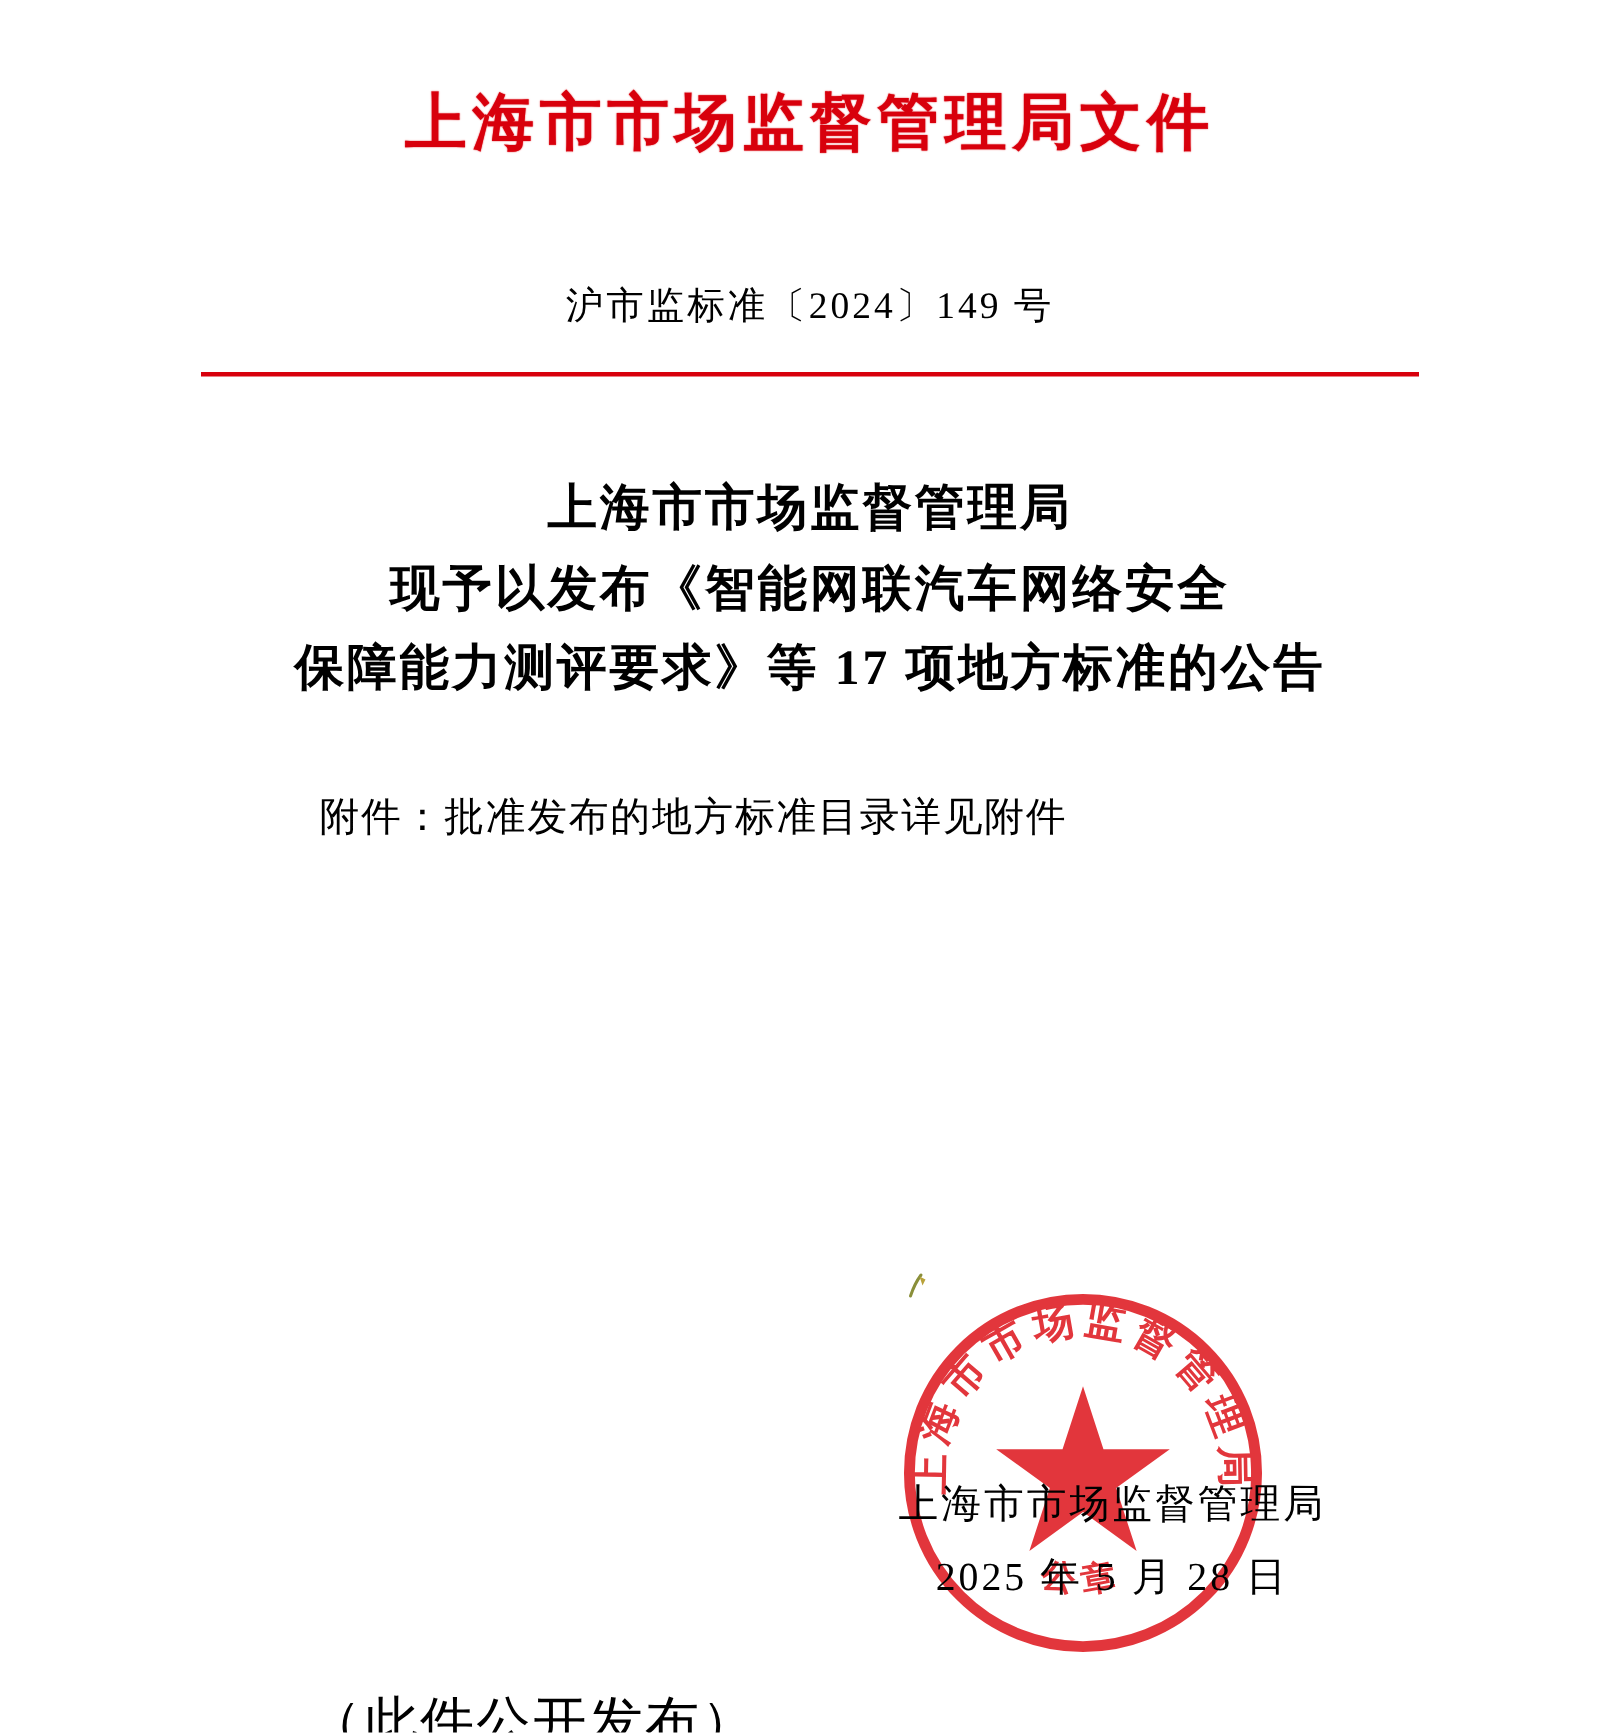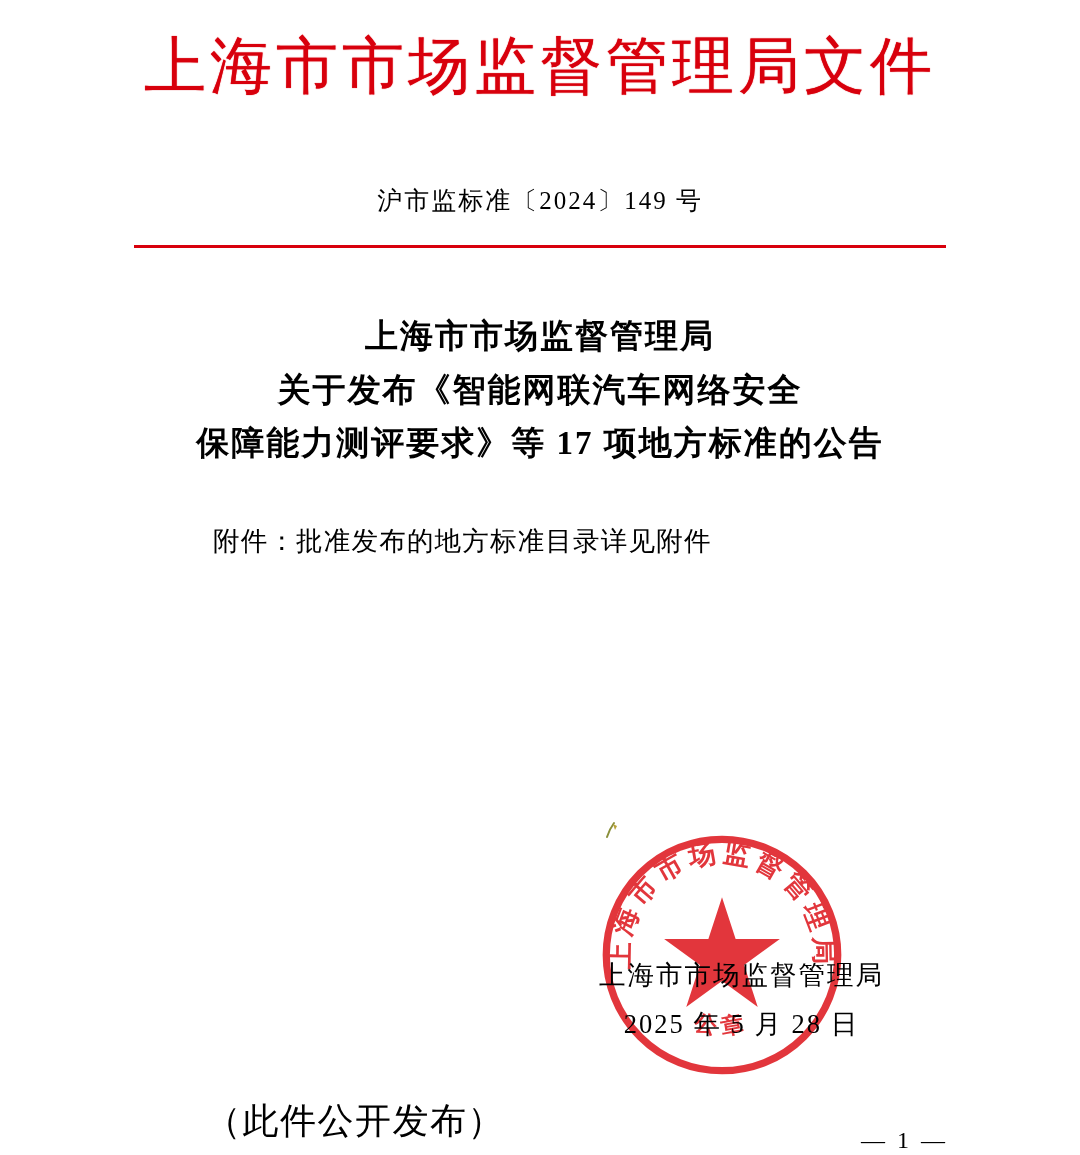--- a/index.html
+++ b/index.html
@@ -19,25 +19,25 @@
   .page {
     position: relative;
     width: 1080px;
     height: 1155px;
     box-sizing: border-box;
   }
 
   
   .masthead {
     text-align: center;
-    margin-top: 31px;
+    margin-top: 58px;
     color: #d8000c;
     font-family: "Liberation Serif", "DejaVu Serif", serif;
-    font-weight: normal;
-    font-size: 62px;
+    font-weight: bold;
+    font-size: 41px;
     letter-spacing: 4px;
     line-height: 1.15;
     text-shadow: 0 0 1px #d8000c;
   }
 
   
   .doc-number {
     text-align: center;
     margin-top: 82px;
     font-size: 25px;
@@ -148,21 +148,21 @@
 <div class="page">
 
   <div class="masthead">上海市市场监督管理局文件</div>
 
   <div class="doc-number">沪市监标准〔2024〕149 号</div>
 
   <div class="red-rule"></div>
 
   <div class="doc-title">
     <span class="line">上海市市场监督管理局</span>
-    <span class="line">关于发布《智能网联汽车网络安全</span>
+    <span class="line">现予以发布《智能网联汽车网络安全</span>
     <span class="line">保障能力测评要求》等 17 项地方标准的公告</span>
   </div>
 
   <div class="body-wrap">
     <p class="attachment-line">附件：批准发布的地方标准目录详见附件</p>
   </div>
 
   <svg class="ink-mark" viewBox="0 0 16 18">
     <path d="M3 16 C5 10, 7 6, 10 2" stroke="#8a8f3a" stroke-width="2" fill="none" stroke-linecap="round"></path>
     <path d="M9 3 L13 5 L11 9 Z" fill="#b9a23a"></path>

